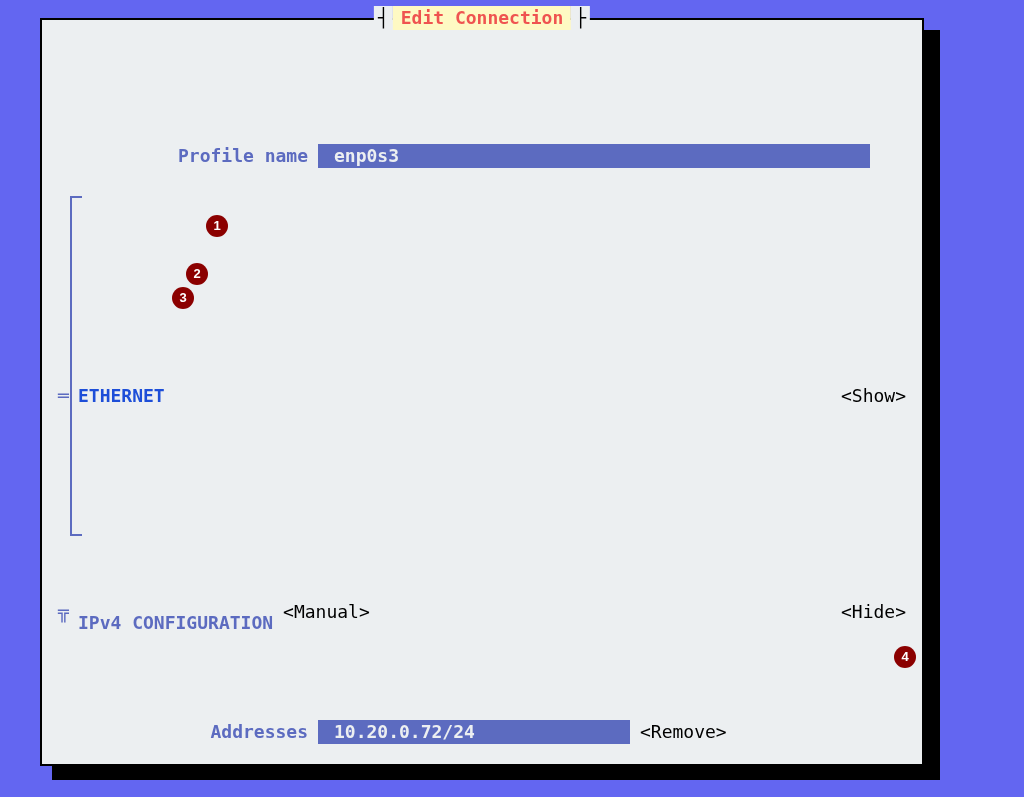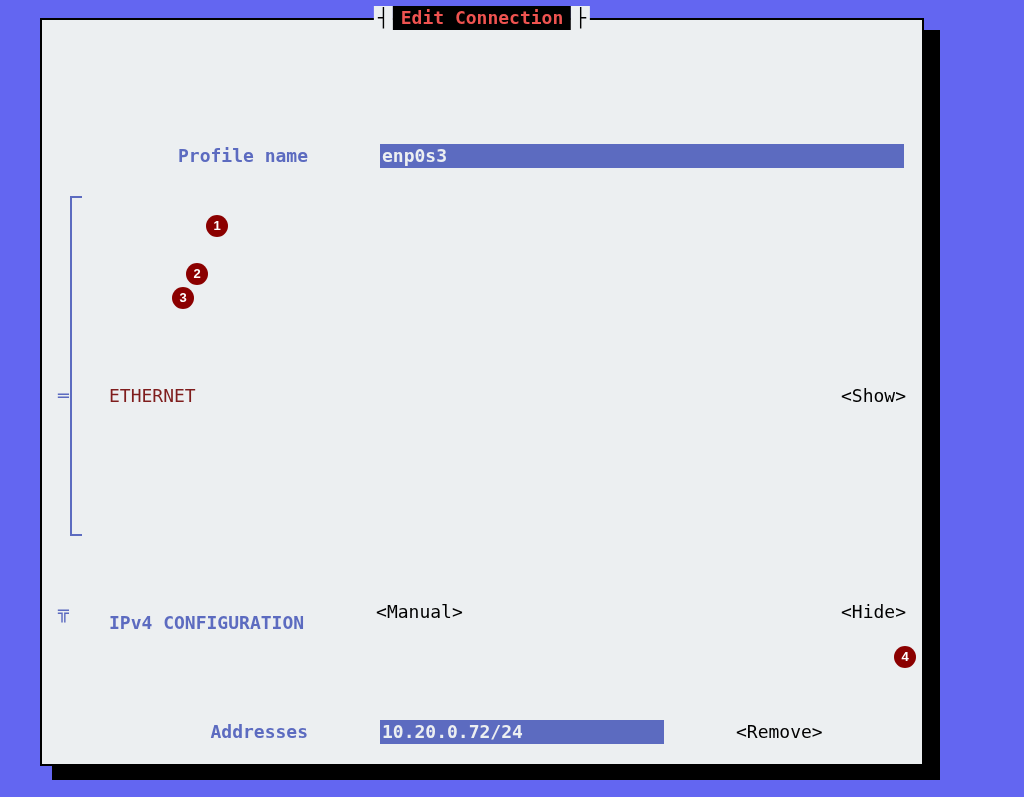--- a/index.html
+++ b/index.html
@@ -39,50 +39,49 @@
     display: flex;
     align-items: center;
   }
   .title-pipe {
     color: #000;
     padding: 0 4px;
     background: #eceff1;
   }
   .title-text {
     color: #ef5350;
-    background: #000000;
+    background: #fef9c3;
     padding: 0 8px;
     font-weight: bold;
   }
   .content {
     position: absolute;
     left: 16px;
     top: 28px;
     right: 16px;
     bottom: 12px;
     white-space: pre;
     color: #000;
   }
   .row {
     display: flex;
     height: 24px;
     align-items: center;
-    gap: 31px;
   }
   .col-lbl {
     width: 250px;
     text-align: right;
     color: #5c6bc0;
     font-weight: bold;
   }
   .gap { width: 10px; }
   .field {
     background: #5c6bc0;
     color: #eceff1;
-    padding: 0 2px;
+    padding: 0 16px;
     font-weight: bold;
   }
   .selwide { display:inline-block; width: 520px; }
   .shortw { display:inline-block; width: 280px; }
   .black { color: #000; font-weight: normal; }
   .spacer { height: 24px; }
   .prefix-eq { color:#5c6bc0; font-weight:bold; width: 20px; text-align:left; }
   .tree-bar {
     position: absolute;
     border-left: 2px solid #5c6bc0;
@@ -133,21 +132,21 @@
       <span class="gap"></span>
       <span class="field selwide"><span>enp0s3</span><span>             </span></span>
     </div>
     
 
     <div class="spacer"></div>
 
     
     <div class="row">
       <span class="prefix-eq">═</span>
-      <span style="color:#7f1d1d;font-weight:normal;">ETHERNET</span>
+      <span style="color:#1d4ed8;font-weight:bold;">ETHERNET</span>
       <span class="flex1"></span>
       <span class="black">&lt;Show&gt;</span>
     </div>
 
     <div class="spacer"></div>
 
     
     <div class="row">
       <span class="prefix-eq">╦</span>
       <span style="color:#5c6bc0;font-weight:bold;margin-top:21px;">IPv4 CONFIGURATION</span>

